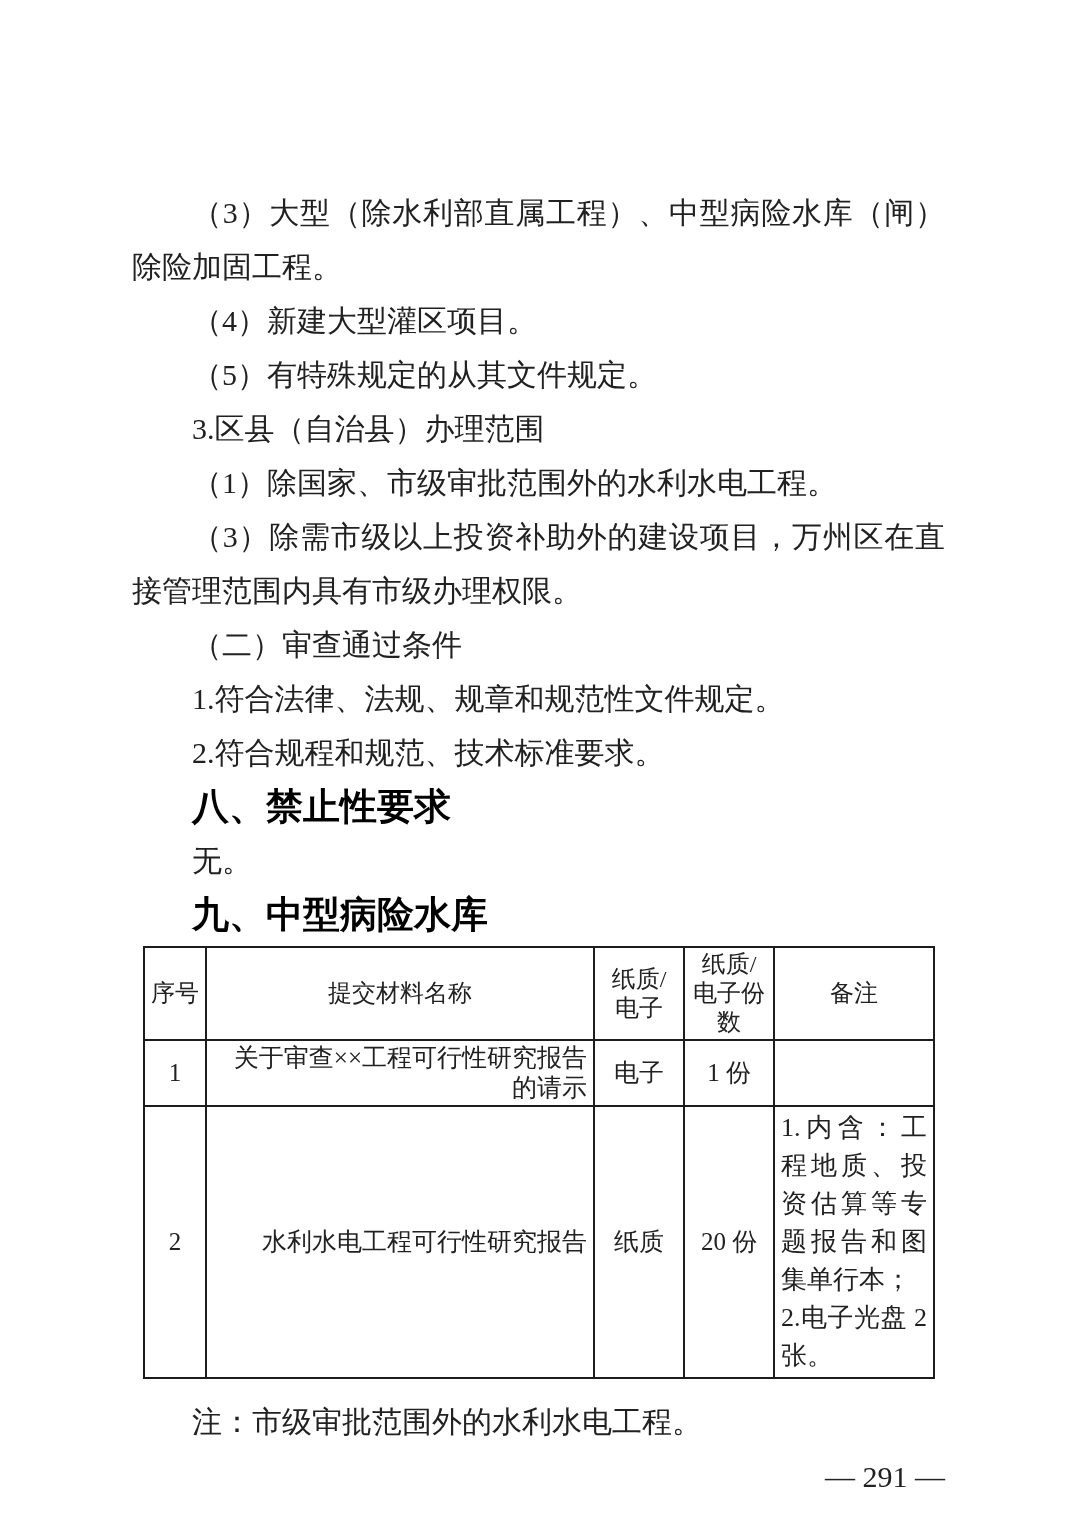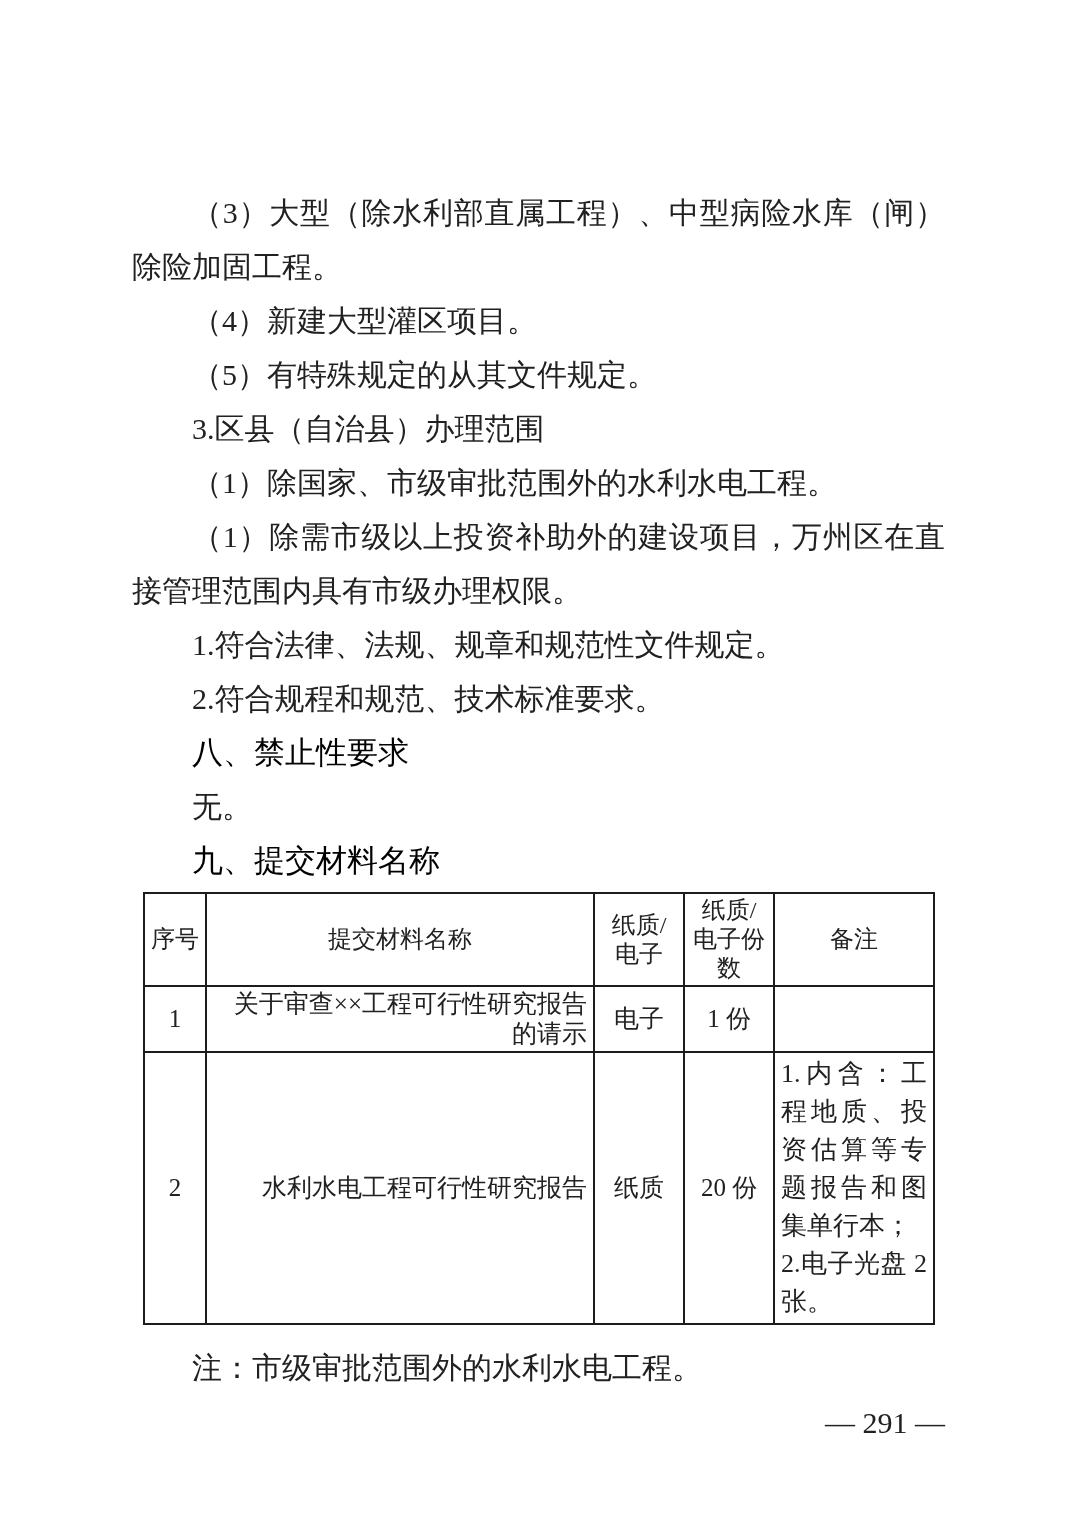--- a/index.html
+++ b/index.html
@@ -23,22 +23,22 @@
     font-size: 30px;
     line-height: 54px;
     text-align: justify;
     text-indent: 60px;
     letter-spacing: 0;
     color: #212121;
   }
   .section-heading {
     margin: 0;
     font-family: "Liberation Sans", "DejaVu Sans", sans-serif;
-    font-weight: 400;
-    font-size: 31px;
+    font-weight: 700;
+    font-size: 37px;
     line-height: 54px;
     text-indent: 60px;
     color: #000000;
   }
   table.materials {
     border-collapse: collapse;
     table-layout: fixed;
     width: 790px;
     margin: 4px 0 0 11px;
   }
@@ -97,28 +97,29 @@
 </head>
 <body>
 
 <div class="page">
 
   <p class="body-par">（3）大型（除水利部直属工程）、中型病险水库（闸）除险加固工程。</p>
   <p class="body-par">（4）新建大型灌区项目。</p>
   <p class="body-par">（5）有特殊规定的从其文件规定。</p>
   <p class="body-par">3.区县（自治县）办理范围</p>
   <p class="body-par">（1）除国家、市级审批范围外的水利水电工程。</p>
-  <p class="body-par">（1）除需市级以上投资补助外的建设项目，万州区在直接管理范围内具有市级办理权限。</p>
+  <p class="body-par">（3）除需市级以上投资补助外的建设项目，万州区在直接管理范围内具有市级办理权限。</p>
+  <p class="body-par">（二）审查通过条件</p>
   <p class="body-par">1.符合法律、法规、规章和规范性文件规定。</p>
   <p class="body-par">2.符合规程和规范、技术标准要求。</p>
 
   <p class="section-heading">八、禁止性要求</p>
   <p class="body-par">无。</p>
 
-  <p class="section-heading">九、提交材料名称</p>
+  <p class="section-heading">九、中型病险水库</p>
 
   <table class="materials">
     <colgroup>
       <col style="width:62px">
       <col style="width:388px">
       <col style="width:90px">
       <col style="width:90px">
       <col style="width:160px">
     </colgroup>
     <tbody>

